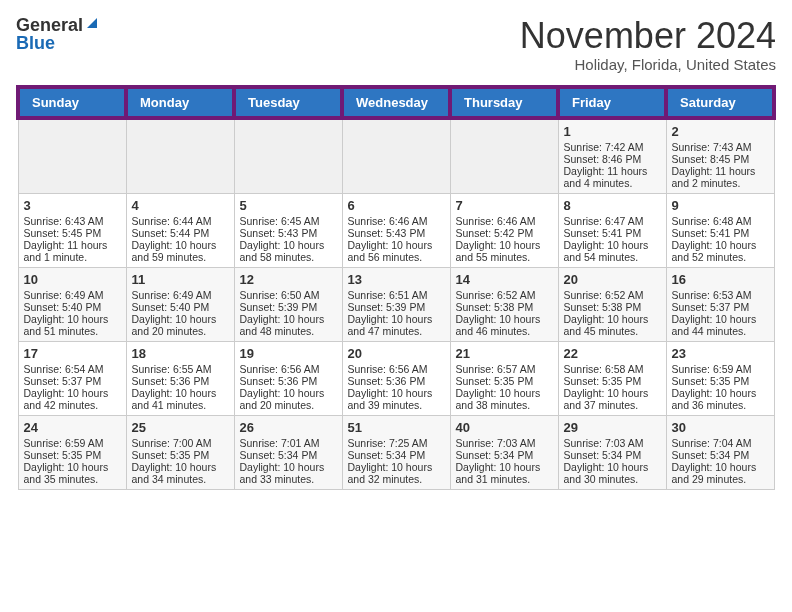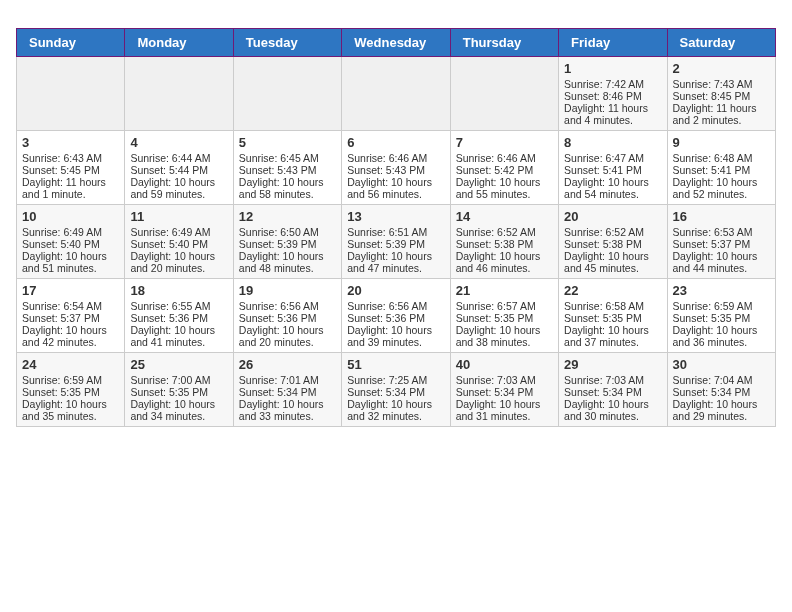--- a/index.html
+++ b/index.html
@@ -55,21 +55,21 @@
       border-collapse: collapse;
       border: 1px solid #ccc;
     }
     .calendar th {
       background-color: #2e76c2;
       color: #fff;
       font-size: 13px;
       font-weight: bold;
       padding: 6px 12px;
       text-align: left;
-      border: 1px solid #701a75;
+      border: 4px solid #701a75;
     }
     .calendar td {
       vertical-align: top;
       border: 1px solid #ccc;
       padding: 4px 5px;
       font-size: 10.5px;
       color: #333;
       width: calc(100% / 7);
       min-height: 80px;
       background: #fff;
@@ -88,20 +88,37 @@
       margin-bottom: 2px;
     }
     .empty-cell {
       background: #f0f0f0 !important;
     }
   </style>
 </head>
 <body>
 
 <div class="header">
+  <div class="logo">
+    <div class="logo-top-row">
+      <span class="logo-general">General</span>
+      <span style="display:inline-block;margin-left:2px;vertical-align:middle;">
+        <svg width="14" height="14" viewBox="0 0 14 14">
+            <polygon points="2,12 12,12 12,2" fill="#1a6ab5"></polygon>
+          </svg>
+      </span>
+    </div>
+    <div>
+      <span class="logo-blue">Blue</span>
+    </div>
+  </div>
+  <div class="title-block">
+    <div class="month-title">November 2024</div>
+    <div class="location-title">Holiday, Florida, United States</div>
+  </div>
 </div>
 
 <table class="calendar">
   <thead>
     <tr>
     <th>Sunday</th>
         <th>Monday</th>
         <th>Tuesday</th>
         <th>Wednesday</th>
         <th>Thursday</th>

